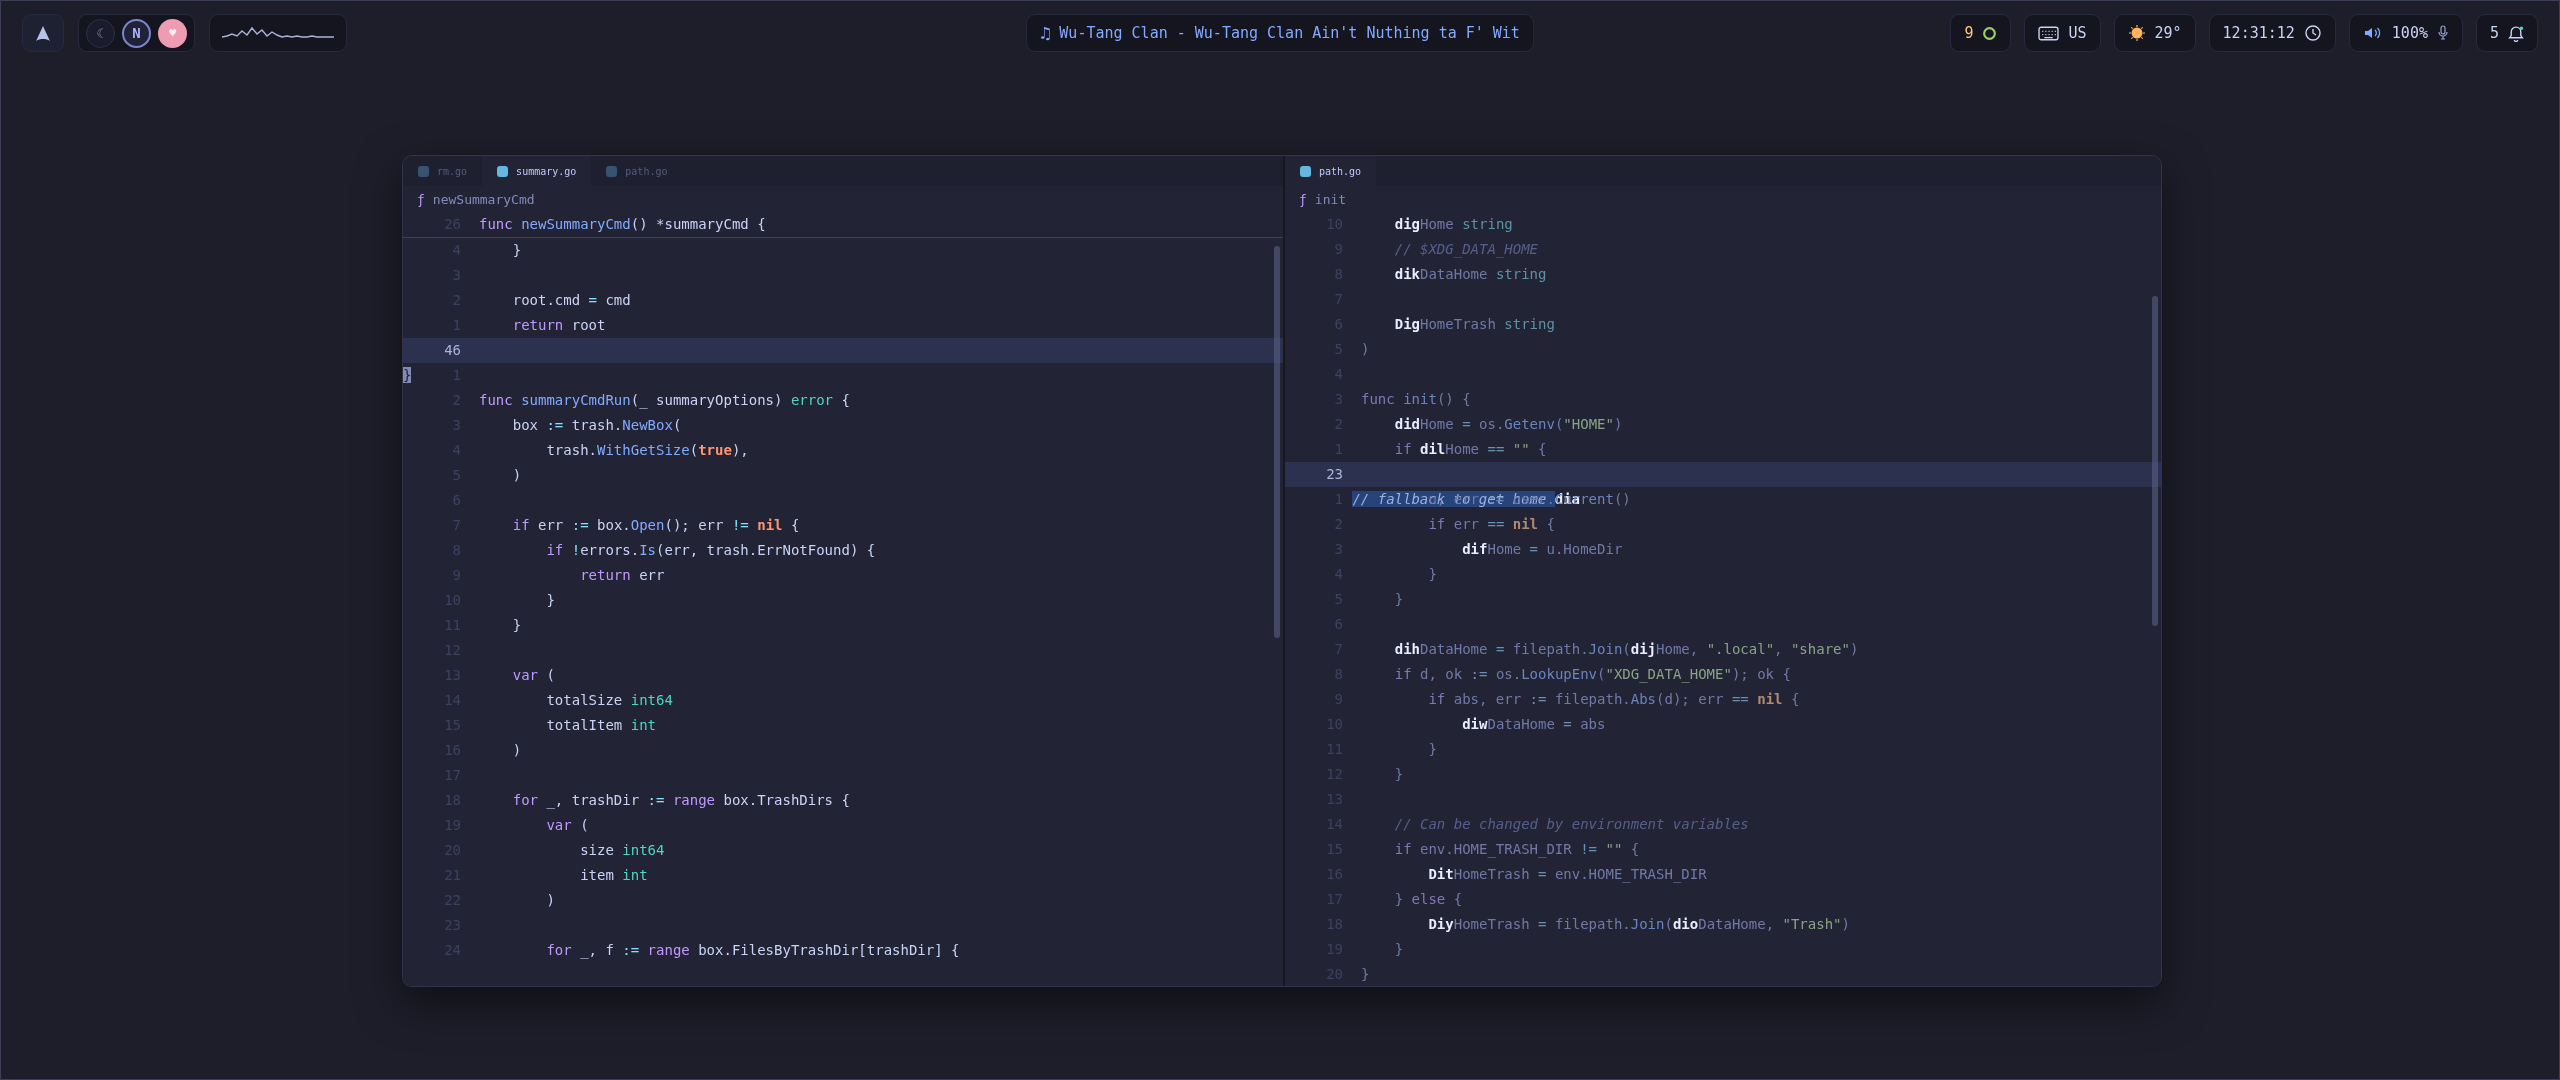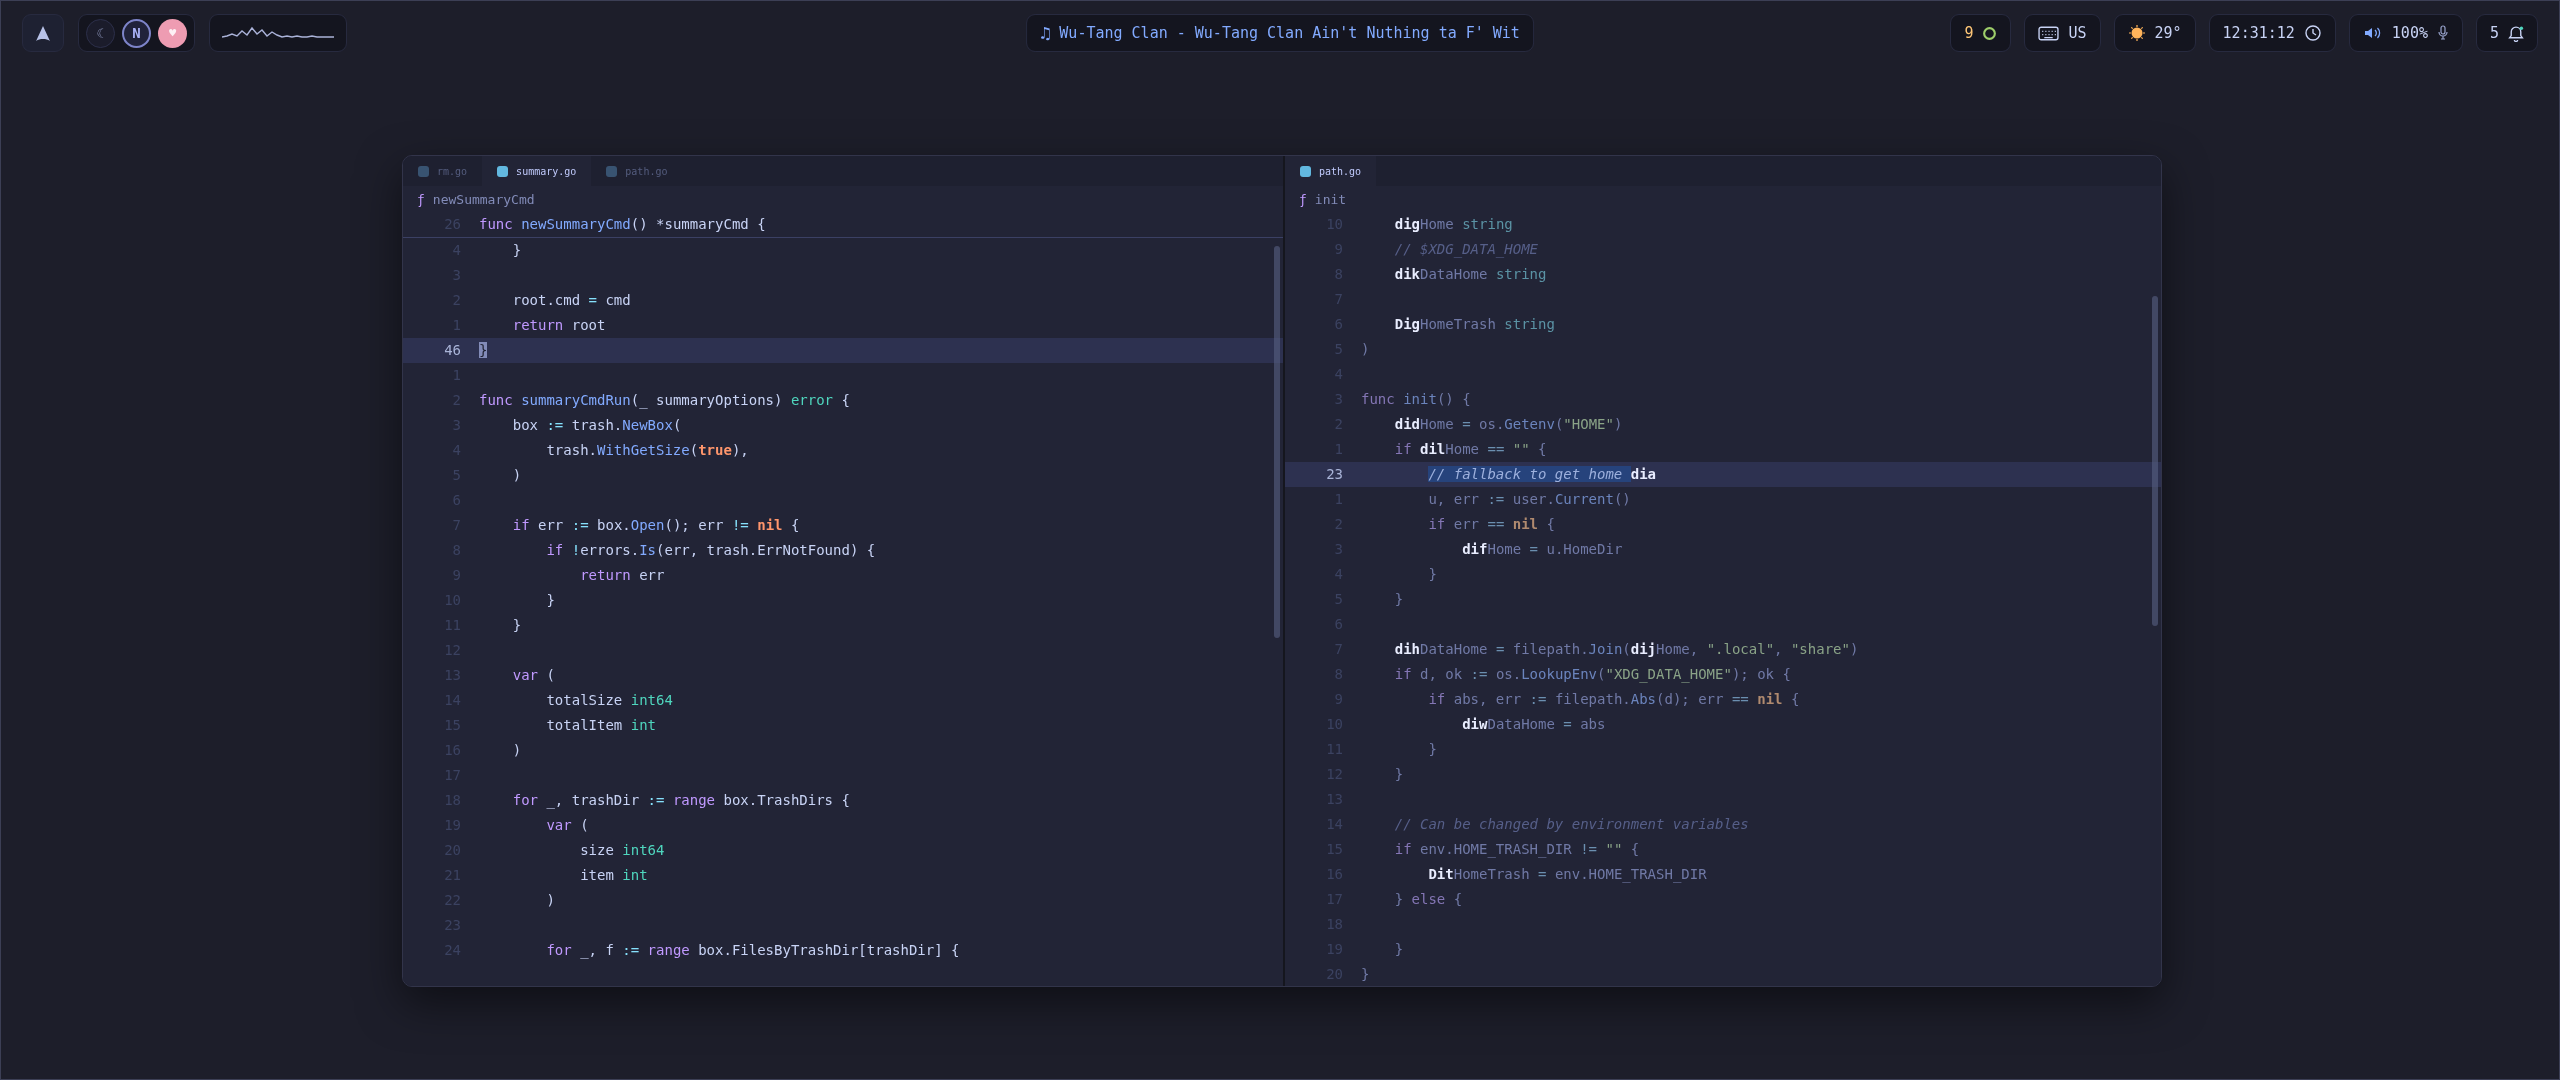--- a/index.html
+++ b/index.html
@@ -51,21 +51,21 @@
   .tabicon{width:11px;height:11px;border-radius:3px;background:#4f7ea8;display:inline-block;margin-right:8px;opacity:.55;}
   .tab.active .tabicon{background:#62b8e0;opacity:1;}
   .crumbs{
     height:26px;background:#222436;display:flex;align-items:center;padding-left:14px;
     font-size:13px;color:#828bb8;flex-shrink:0;
   }
   .crumbicon{color:#c099ff;margin-right:8px;font-size:13px;}
   .code{flex:1;background:#222436;overflow:hidden;position:relative;font-size:14px;}
   .row{display:flex;height:25px;line-height:25px;}
   .row.sticky{border-bottom:1px solid rgba(80,88,138,.55);}
-  .row.cursorline{background:#2d3150;}
+  .row.cursorline{background:#2d3150;flex-direction:column;}
   .gutter{
     width:58px;padding-right:18px;text-align:right;color:#3b4261;flex-shrink:0;
     user-select:none;
   }
   .cursorline .gutter{color:#a9b4d8;}
   .src{white-space:pre;color:#c8d3f5;}
   
   .src .t{color:#c8d3f5;}
   .src .k{color:#c099ff;}
   .src .f{color:#82aaff;}
@@ -437,20 +437,21 @@
         <div class="row ">
           <span class="gutter">16</span>
           <span class="src"><span class="t">        </span><span class="l">Dit</span><span class="t">HomeTrash </span><span class="o">=</span><span class="t"> env.HOME_TRASH_DIR</span></span>
         </div>
         <div class="row ">
           <span class="gutter">17</span>
           <span class="src"><span class="t">    } </span><span class="k">else</span><span class="t"> {</span></span>
         </div>
         <div class="row ">
           <span class="gutter">18</span>
+          <span class="src"><span class="t">        </span><span class="l">Diy</span><span class="t">HomeTrash </span><span class="o">=</span><span class="t"> filepath.</span><span class="f">Join</span><span class="t">(</span><span class="l">dio</span><span class="t">DataHome, </span><span class="s">"Trash"</span><span class="t">)</span></span>
         </div>
         <div class="row ">
           <span class="gutter">19</span>
           <span class="src"><span class="t">    }</span></span>
         </div>
         <div class="row ">
           <span class="gutter">20</span>
           <span class="src"><span class="t">}</span></span>
         </div>
       </div>

